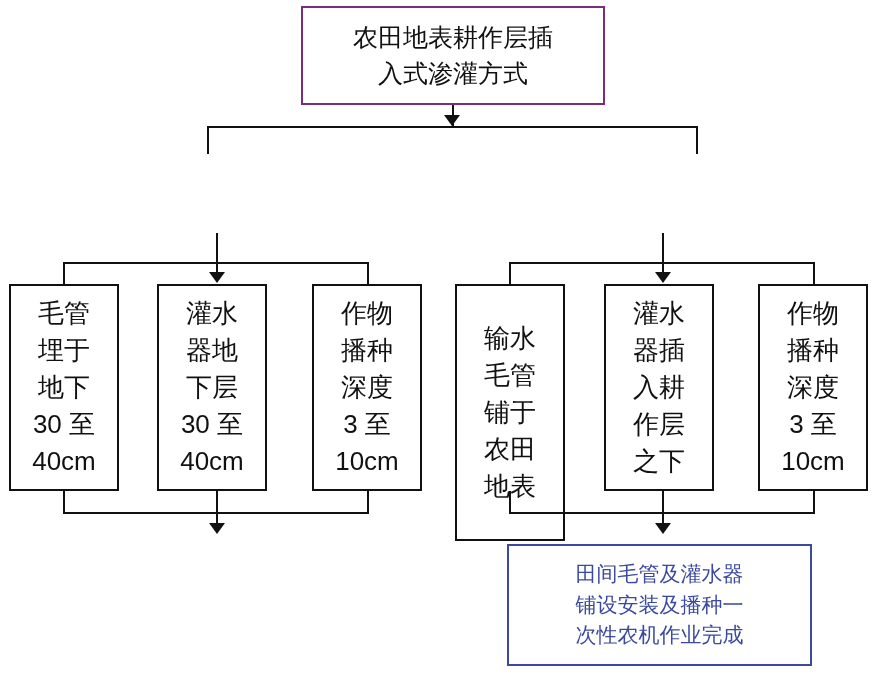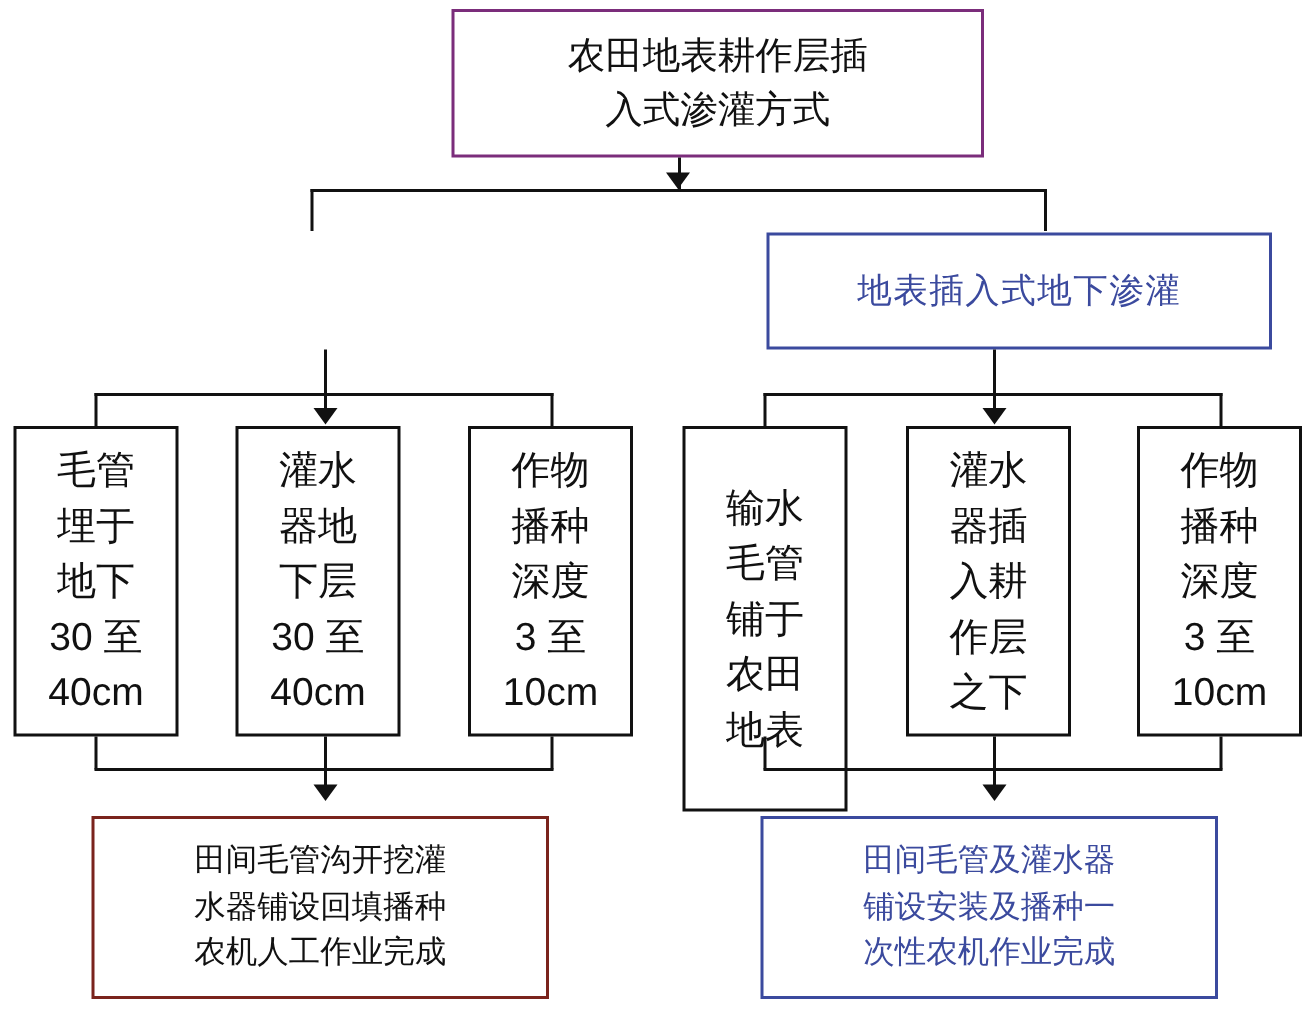--- a/index.html
+++ b/index.html
@@ -78,35 +78,34 @@
     border-left: 8px solid transparent;
     border-right: 8px solid transparent;
     border-top: 11px solid #111111;
   }
 </style>
 </head>
 <body>
 
 <div id="canvas">
 
-  <div class="box root-box" style="left:301px; top:6px; width:355px; height:99px;">农田地表耕作层插
+  <div class="box root-box" style="left:301px; top:6px; width:304px; height:99px;">农田地表耕作层插
 入式渗灌方式</div>
 
   <div class="line vline" style="left:452px; top:105px; width:2px; height:22px;"></div>
 
   <div class="line hline" style="left:207px; top:126px; width:491px; height:2px;"></div>
 
   <div class="line vline" style="left:207px; top:126px; width:2px; height:28px;"></div>
 
   <div class="line vline" style="left:696px; top:126px; width:2px; height:28px;"></div>
 
   <div class="arrow" style="left:444px; top:115px;"></div>
 
 
-  <div class="box branch-right" style="left:511px; top:155px; width:337px; height:78px;">地表插入式地下渗灌</div>
 
   <div class="line vline" style="left:216px; top:233px; width:2px; height:30px;"></div>
   <div class="line hline" style="left:63px; top:262px; width:306px; height:2px;"></div>
   <div class="line vline" style="left:63px; top:262px; width:2px; height:22px;"></div>
   <div class="line vline" style="left:367px; top:262px; width:2px; height:22px;"></div>
   <div class="line vline" style="left:216px; top:262px; width:2px; height:12px;"></div>
   <div class="arrow" style="left:209px; top:272px;"></div>
 
   <div class="box leaf-box" style="left:9px; top:284px; width:110px; height:207px;">毛管
 埋于
@@ -124,23 +123,20 @@
 3 至
 10cm</div>
 
   <div class="line vline" style="left:63px; top:491px; width:2px; height:22px;"></div>
   <div class="line vline" style="left:367px; top:491px; width:2px; height:22px;"></div>
   <div class="line hline" style="left:63px; top:512px; width:306px; height:2px;"></div>
   <div class="line vline" style="left:216px; top:491px; width:2px; height:21px;"></div>
   <div class="line vline" style="left:216px; top:512px; width:2px; height:12px;"></div>
   <div class="arrow" style="left:209px; top:523px;"></div>
 
-  <div class="box result-left" style="left:61px; top:544px; width:305px; height:122px;">田间毛管沟开挖灌
-水器铺设回填播种
-农机人工作业完成</div>
 
   <div class="line vline" style="left:662px; top:233px; width:2px; height:30px;"></div>
   <div class="line hline" style="left:509px; top:262px; width:306px; height:2px;"></div>
   <div class="line vline" style="left:509px; top:262px; width:2px; height:22px;"></div>
   <div class="line vline" style="left:813px; top:262px; width:2px; height:22px;"></div>
   <div class="line vline" style="left:662px; top:262px; width:2px; height:12px;"></div>
   <div class="arrow" style="left:655px; top:272px;"></div>
 
   <div class="box leaf-box" style="left:455px; top:284px; width:110px; height:257px;">输水
 毛管

